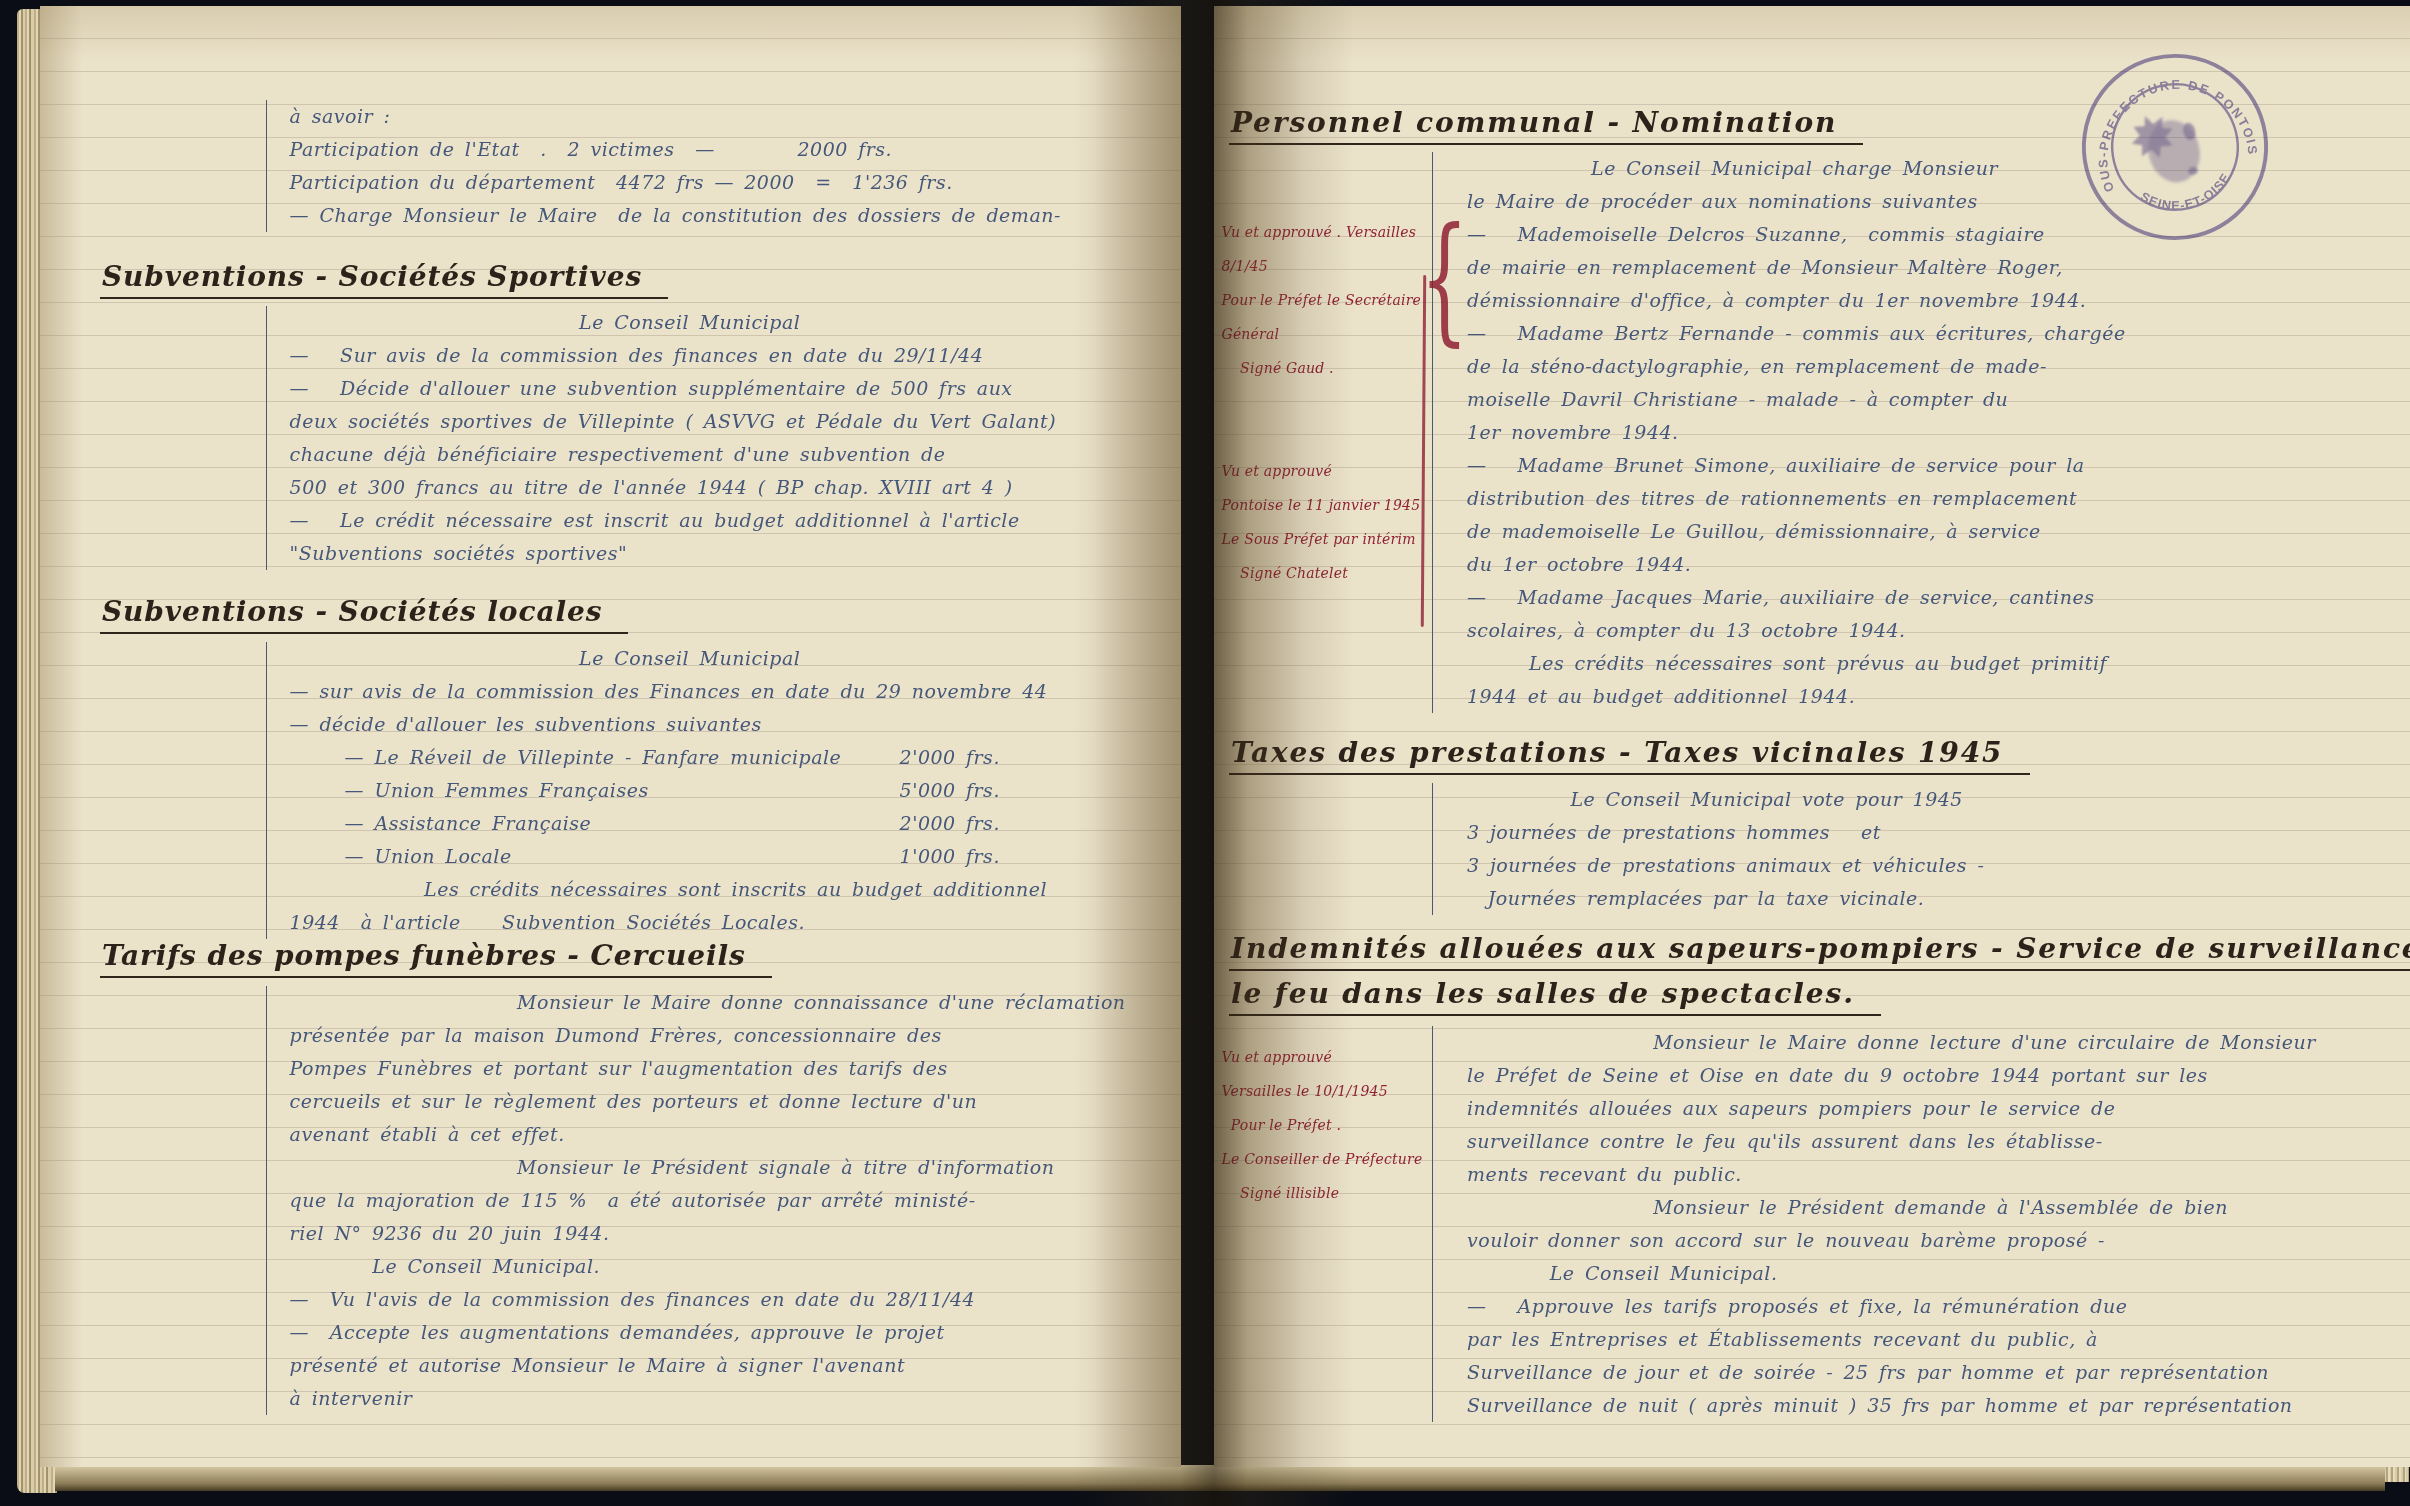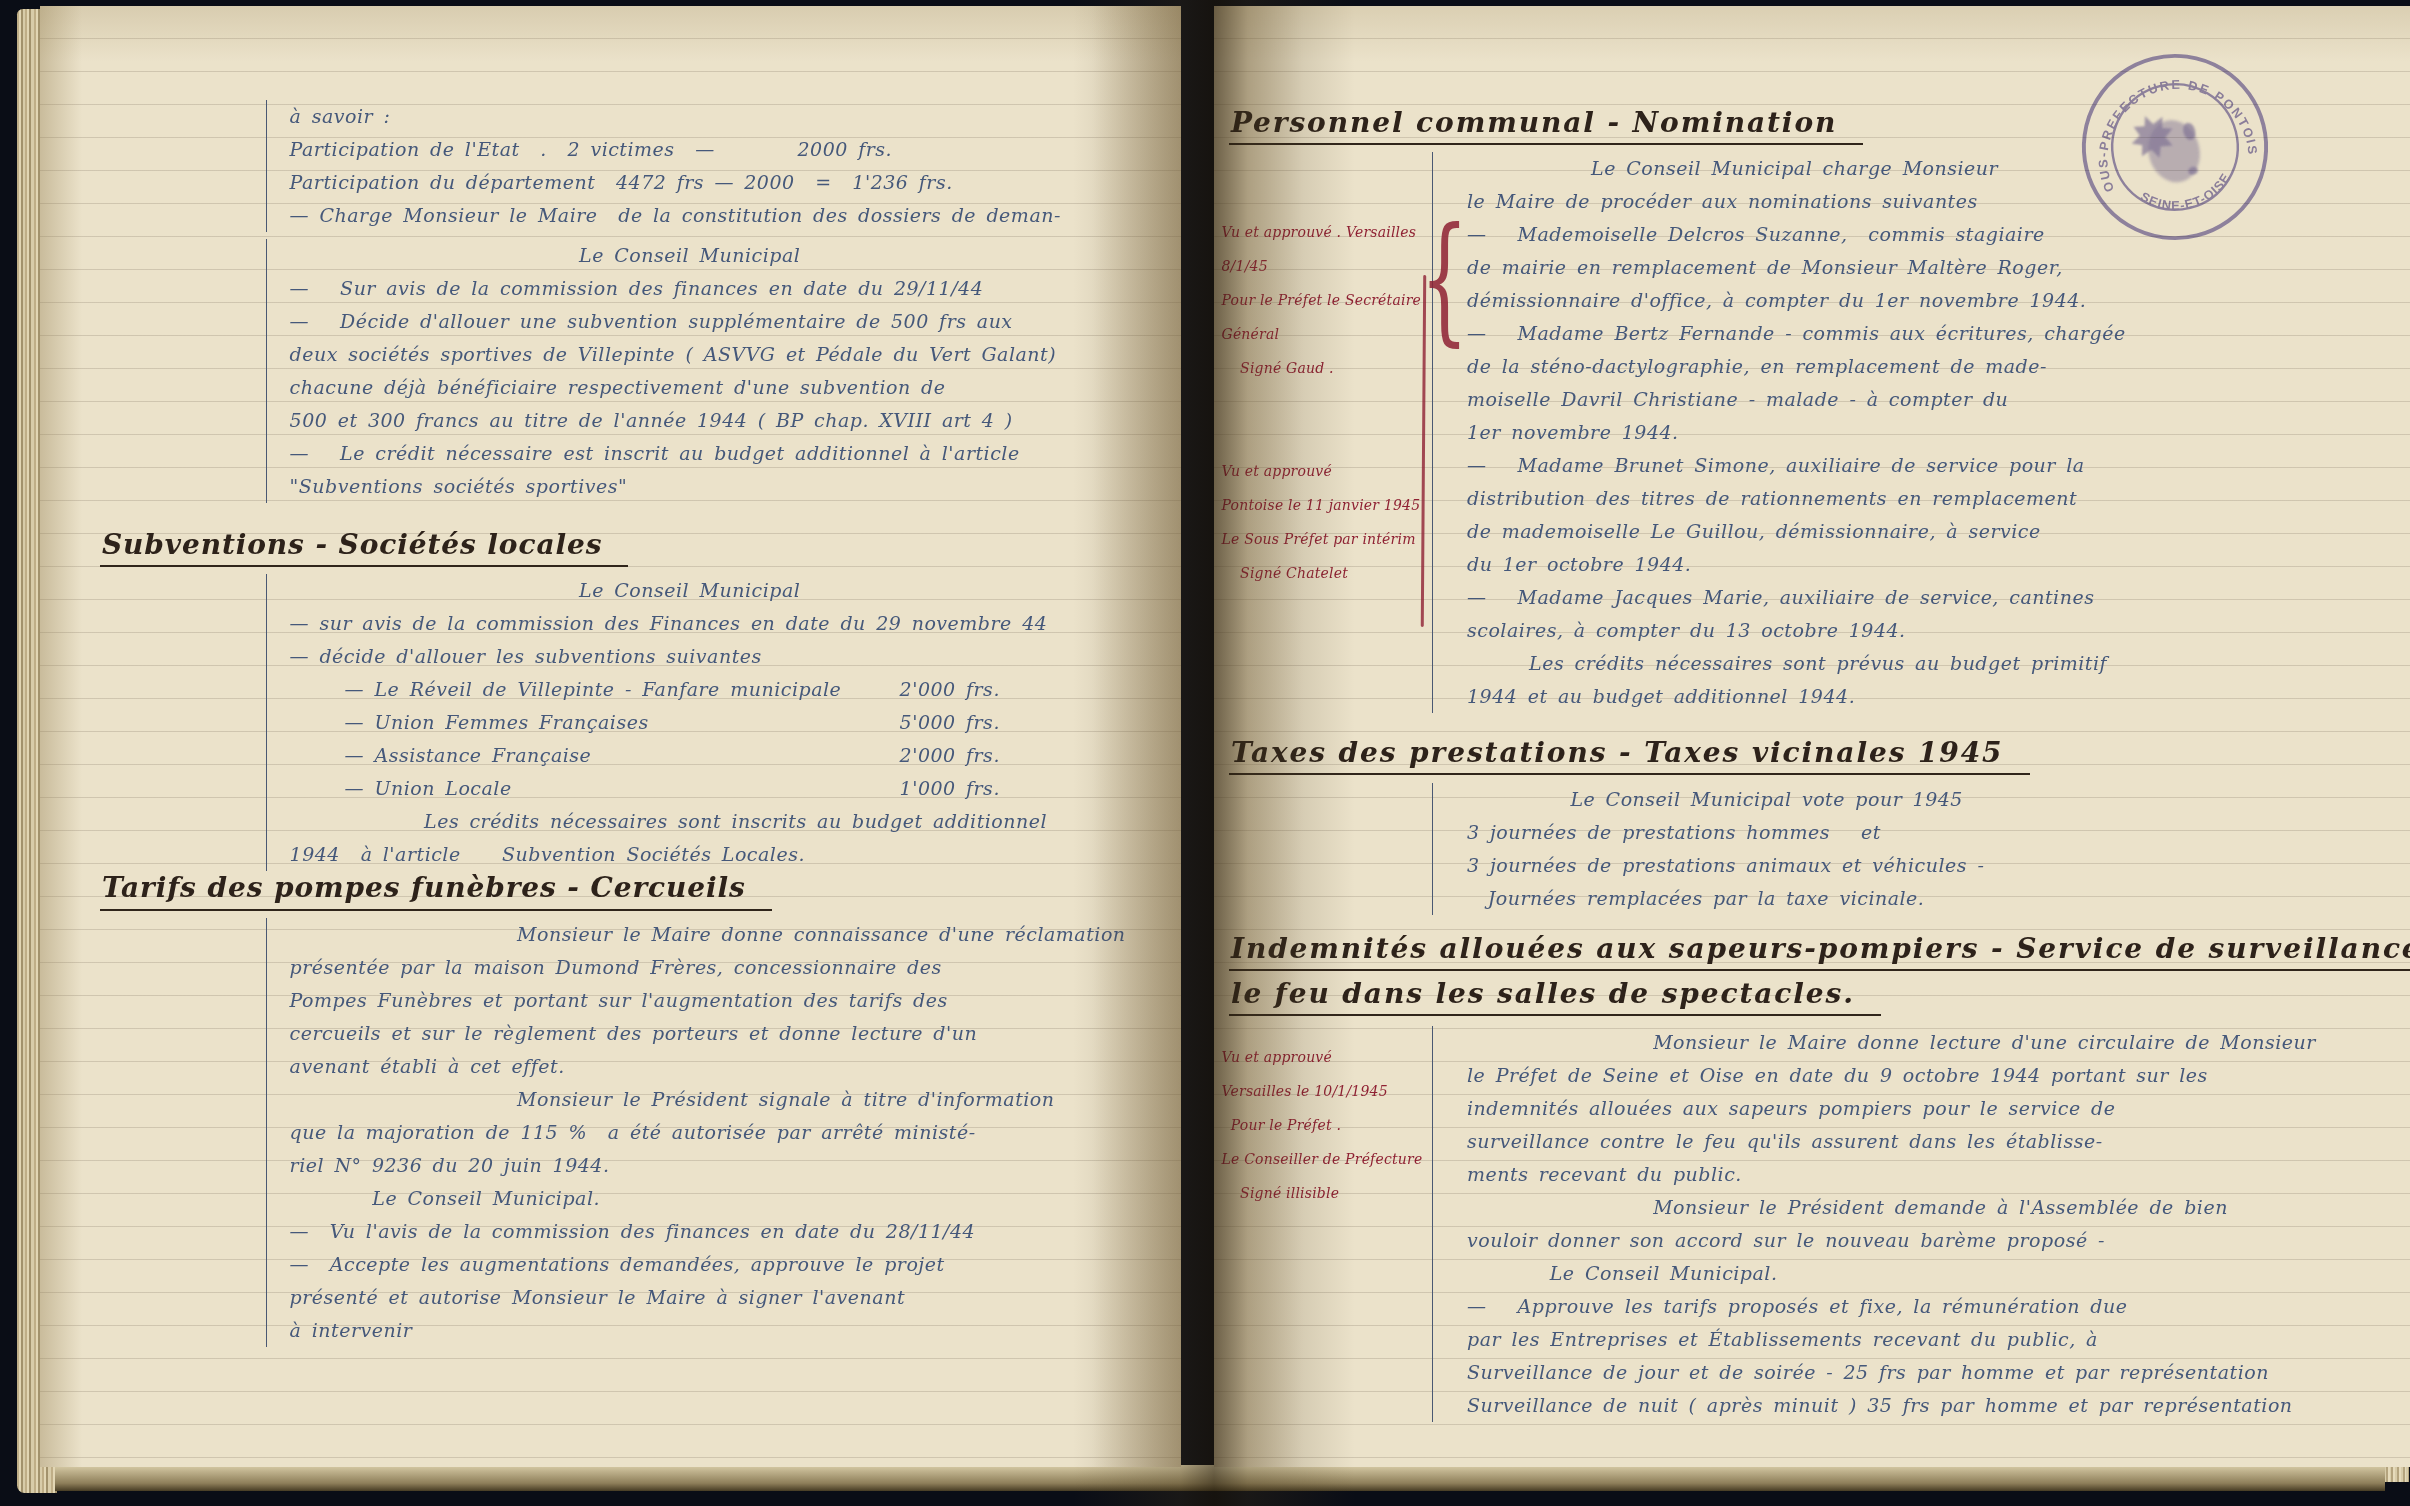--- a/index.html
+++ b/index.html
@@ -87,20 +87,21 @@
 
   <div class="page page-left">
 
     <div class="body-block mt100">
         <div class="hand-line">à savoir :</div>
         <div class="hand-line">Participation de l'Etat  .  2 victimes  —        2000 frs.</div>
         <div class="hand-line">Participation du département  4472 frs — 2000  =  1'236 frs.</div>
         <div class="hand-line">— Charge Monsieur le Maire  de la constitution des dossiers de deman-</div>
       </div>
 
+    <h2 class="heading mt30">Subventions - Sociétés Sportives</h2>
     <div class="body-block mt8">
         <div class="hand-line">                            Le Conseil Municipal</div>
         <div class="hand-line">—   Sur avis de la commission des finances en date du 29/11/44</div>
         <div class="hand-line">—   Décide d'allouer une subvention supplémentaire de 500 frs aux</div>
         <div class="hand-line">deux sociétés sportives de Villepinte ( ASVVG et Pédale du Vert Galant)</div>
         <div class="hand-line">chacune déjà bénéficiaire respectivement d'une subvention de</div>
         <div class="hand-line">500 et 300 francs au titre de l'année 1944 ( BP chap. XVIII art 4 )</div>
         <div class="hand-line">—   Le crédit nécessaire est inscrit au budget additionnel à l'article</div>
         <div class="hand-line">"Subventions sociétés sportives"</div>
       </div>

